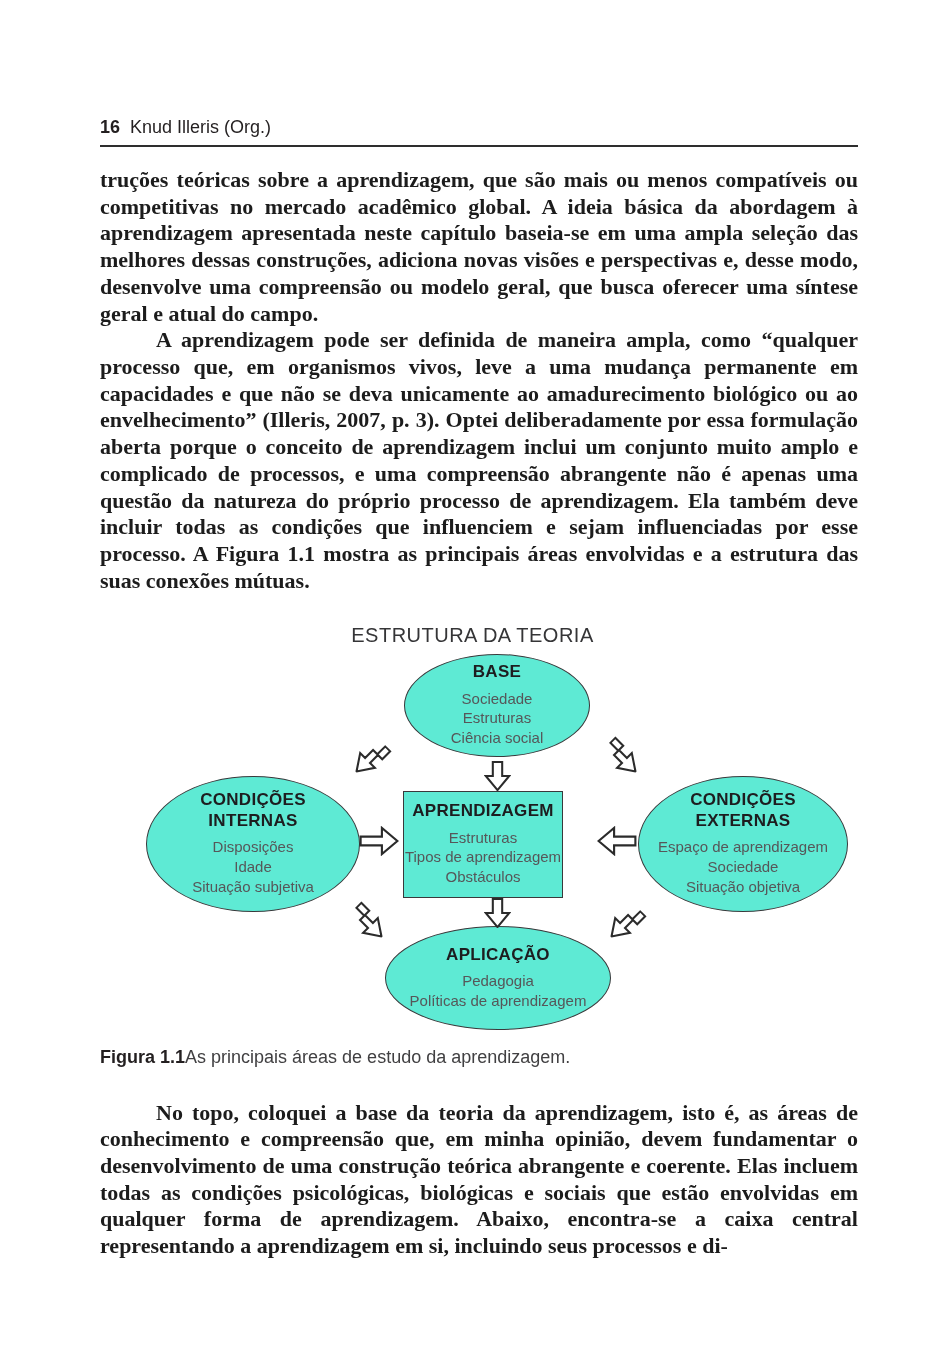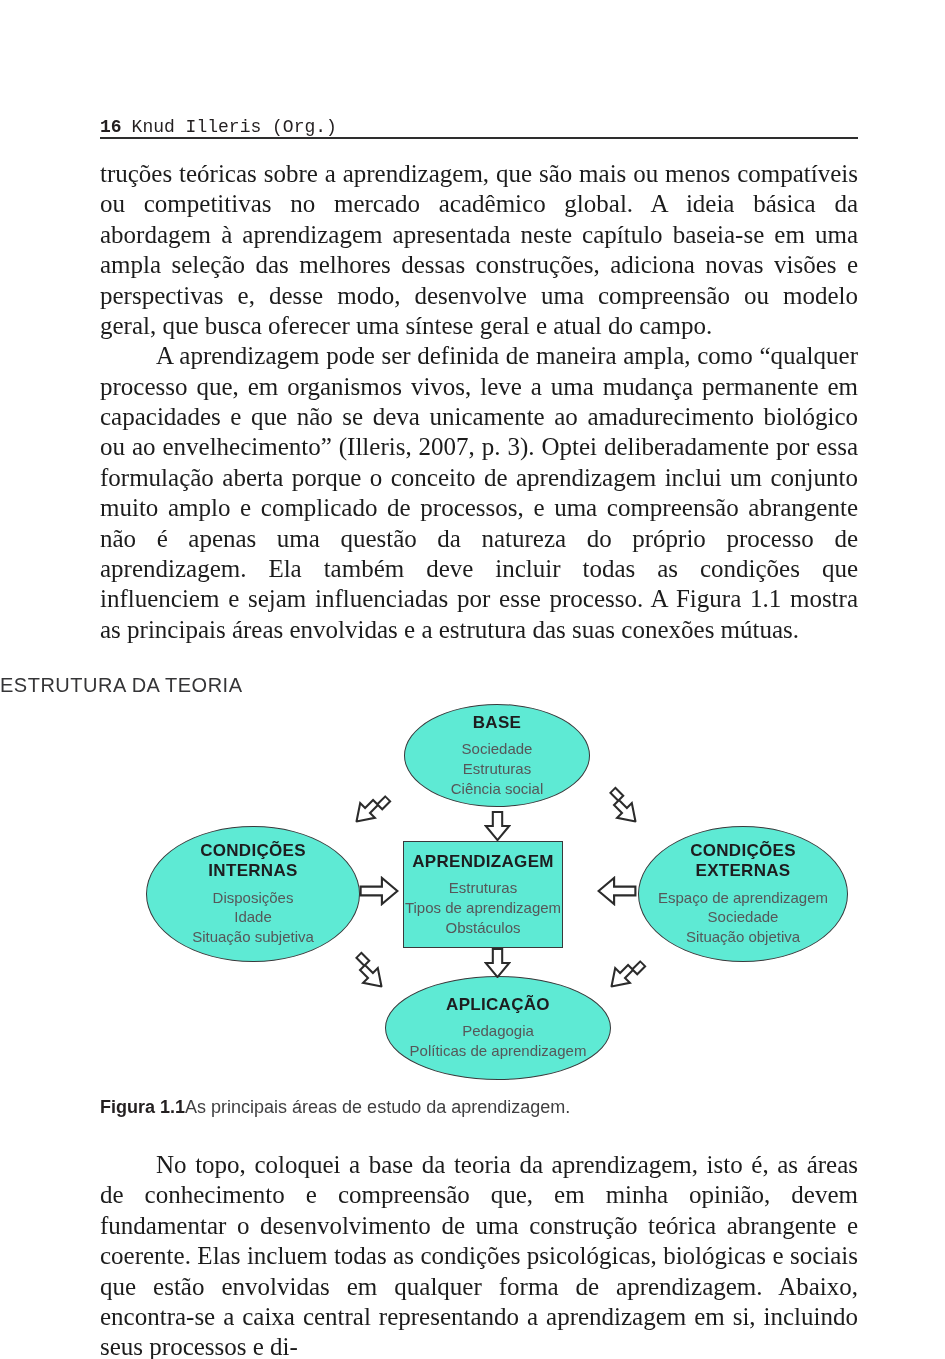--- a/index.html
+++ b/index.html
@@ -9,50 +9,52 @@
     font-family: "Liberation Serif", serif;
     color: #1c1c1c;
     overflow: hidden;
   }
   .page { position: relative; width: 945px; height: 1359px; background: #fff; }
   .content { margin-left: 100px; width: 758px; }
 
   
   .header {
     margin-top: 117px;
+    padding-bottom: 7px;
     border-bottom: 2px solid #2e2e2e;
-    font-family: Liberation Mono, monospace;
+    font-family: Liberation Sans, sans-serif;
     font-size: 18px;
     color: #231f20;
     display: flex;
     align-items: baseline;
   }
   .header .pagenum { font-weight: bold; margin-right: 10px; }
 
   
   .bodytext {
     margin-top: 20px;
-    font-size: 25px;
+    font-size: 22px;
     line-height: 1.215;
     text-align: justify;
+    font-weight: bold;
   }
   .para.indent { text-indent: 56px; }
 
   
   .figure {
     position: relative;
     margin-left: -100px;      
     width: 945px;
     height: 420px;
     margin-top: 24px;
     font-family: "Liberation Sans", sans-serif;
   }
   .fig-title {
     position: absolute; left: 0; right: 0; top: 5px;
-    text-align: left;
+    text-align: center;
     font-size: 20px; letter-spacing: 0.5px;
     color: #353537;
   }
   .node {
     position: absolute;
     display: flex; flex-direction: column;
     align-items: center; justify-content: center;
     text-align: center;
     background: #5eead4;
   }

